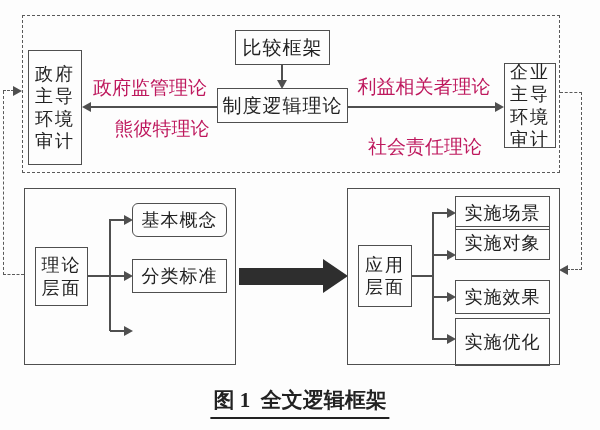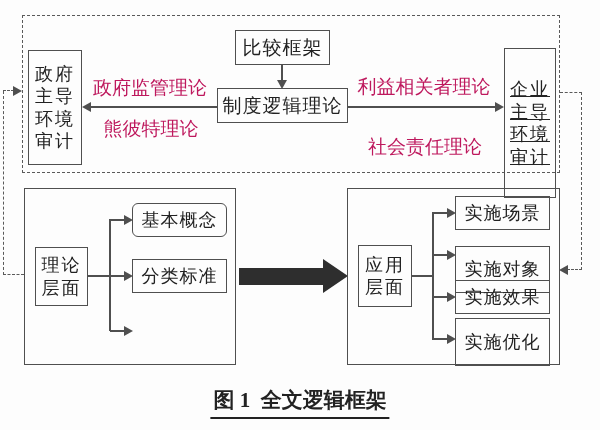--- a/index.html
+++ b/index.html
@@ -54,42 +54,42 @@
 
   <div class="abs dashed-frame" style="left:22px; top:15px; width:538px; height:158px;"></div>
 
   <div class="abs box vbox vert-box" style="left:28px; top:50px; width:54px; height:115px;">
     <span>政府</span>
     <span>主导</span>
     <span>环境</span>
     <span>审计</span>
   </div>
 
-  <div class="abs box vbox vert-box" style="left:504px; top:48px; width:52px; height:150px;text-decoration:underline;">
+  <div class="abs box vbox vert-box" style="left:504px; top:63px; width:52px; height:85px;">
     <span>企业</span>
     <span>主导</span>
     <span>环境</span>
     <span>审计</span>
   </div>
 
   <div class="abs box mid-box" style="left:235px; top:30px; width:95px; height:35px;">比较框架</div>
 
   <div class="abs box mid-box" style="left:217px; top:88px; width:131px; height:35px;">制度逻辑理论</div>
 
   <div class="abs vline" style="left:281px; top:65px; height:16px;"></div>
   <div class="abs tri tri-d" style="left:277px; top:80px;"></div>
 
   <div class="abs hline" style="left:90px; top:106px; width:127px;"></div>
   <div class="abs tri tri-l" style="left:82px; top:102px;"></div>
 
   <div class="abs hline" style="left:348px; top:106px; width:148px;"></div>
   <div class="abs tri tri-r" style="left:495px; top:102px;"></div>
 
   <div class="abs lbl" style="left:85px; top:75px; width:130px;">政府监管理论</div>
-  <div class="abs lbl" style="left:96px; top:116px; width:110px;">熊彼特理论</div>
+  <div class="abs lbl" style="left:107px; top:116px; width:110px;">熊彼特理论</div>
   <div class="abs lbl" style="left:353px; top:74px; width:142px;">利益相关者理论</div>
   <div class="abs lbl" style="left:361px; top:116px; width:128px;margin-top:18px;">社会责任理论</div>
 
   <div class="abs solid-frame" style="left:24px; top:188px; width:212px; height:177px;"></div>
 
   <div class="abs box vbox vert-box" style="left:35px; top:247px; width:53px; height:59px;">
     <span>理论</span>
     <span>层面</span>
   </div>
 
@@ -120,21 +120,21 @@
   <div class="abs hline" style="left:433px; top:212px; width:15px;"></div>
   <div class="abs hline" style="left:433px; top:254px; width:15px;"></div>
   <div class="abs hline" style="left:433px; top:296px; width:15px;"></div>
   <div class="abs hline" style="left:433px; top:338px; width:15px;"></div>
   <div class="abs tri tri-r" style="left:447px; top:208px;"></div>
   <div class="abs tri tri-r" style="left:447px; top:250px;"></div>
   <div class="abs tri tri-r" style="left:447px; top:292px;"></div>
   <div class="abs tri tri-r" style="left:447px; top:334px;"></div>
 
   <div class="abs box small-box" style="left:455px; top:196px; width:95px; height:34px;">实施场景</div>
-  <div class="abs box small-box" style="left:455px; top:246px; width:95px; height:47px;">实施对象</div>
+  <div class="abs box small-box" style="left:455px; top:226px; width:95px; height:34px;">实施对象</div>
   <div class="abs box small-box" style="left:455px; top:280px; width:95px; height:34px;">实施效果</div>
   <div class="abs box small-box" style="left:455px; top:318px; width:95px; height:48px;">实施优化</div>
 
   <div class="abs dashh" style="left:3px; top:274px; width:21px;"></div>
   <div class="abs dashv" style="left:3px; top:91px; height:184px;"></div>
   <div class="abs dashh" style="left:3px; top:90px; width:11px;"></div>
   <div class="abs tri tri-r" style="left:13px; top:86px;"></div>
 
   <div class="abs dashh" style="left:560px; top:92px; width:22px;"></div>
   <div class="abs dashv" style="left:581px; top:92px; height:178px;"></div>

